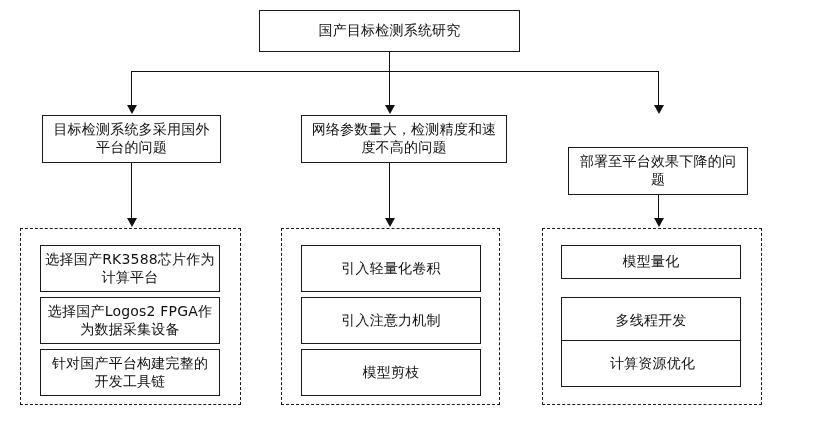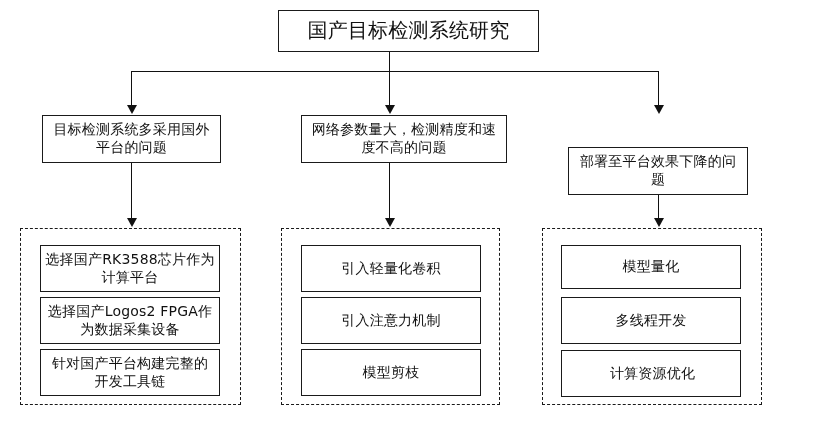--- a/index.html
+++ b/index.html
@@ -27,22 +27,21 @@
     display: flex;
     align-items: center;
     justify-content: center;
     text-align: center;
     color: #111111;
     line-height: 1.28;
     letter-spacing: 0.2px;
   }
 
   .root-node {
-    font-size: 20px;
-    margin-left: 19px;
+    font-size: 14px;
   }
 
   .problem-node {
     font-size: 14px;
     padding: 4px 6px;
   }
 
   .group {
     position: absolute;
     box-sizing: border-box;
@@ -145,23 +144,23 @@
   </div>
   <div class="node leaf-node" style="left:301px; top:245px; width:180px; height:47px;">
     <span>引入轻量化卷积</span>
   </div>
   <div class="node leaf-node" style="left:301px; top:349px; width:180px; height:47px;">
     <span>模型剪枝</span>
   </div>
 
   <div class="group" style="left:542px; top:228px; width:220px; height:177px;"></div>
 
-  <div class="node leaf-node" style="left:561px; top:245px; width:180px; height:44px;">
+  <div class="node leaf-node" style="left:561px; top:245px; width:180px; height:34px;">
     <span>模型量化</span>
   </div>
   <div class="node leaf-node" style="left:561px; top:297px; width:180px; height:47px;">
     <span>多线程开发</span>
   </div>
-  <div class="node leaf-node" style="left:561px; top:350px; width:180px; height:47px;padding-left:7px;">
+  <div class="node leaf-node" style="left:561px; top:340px; width:180px; height:47px;padding-left:7px;">
     <span>计算资源优化</span>
   </div>
 
 </div>
 
 </body></html>

